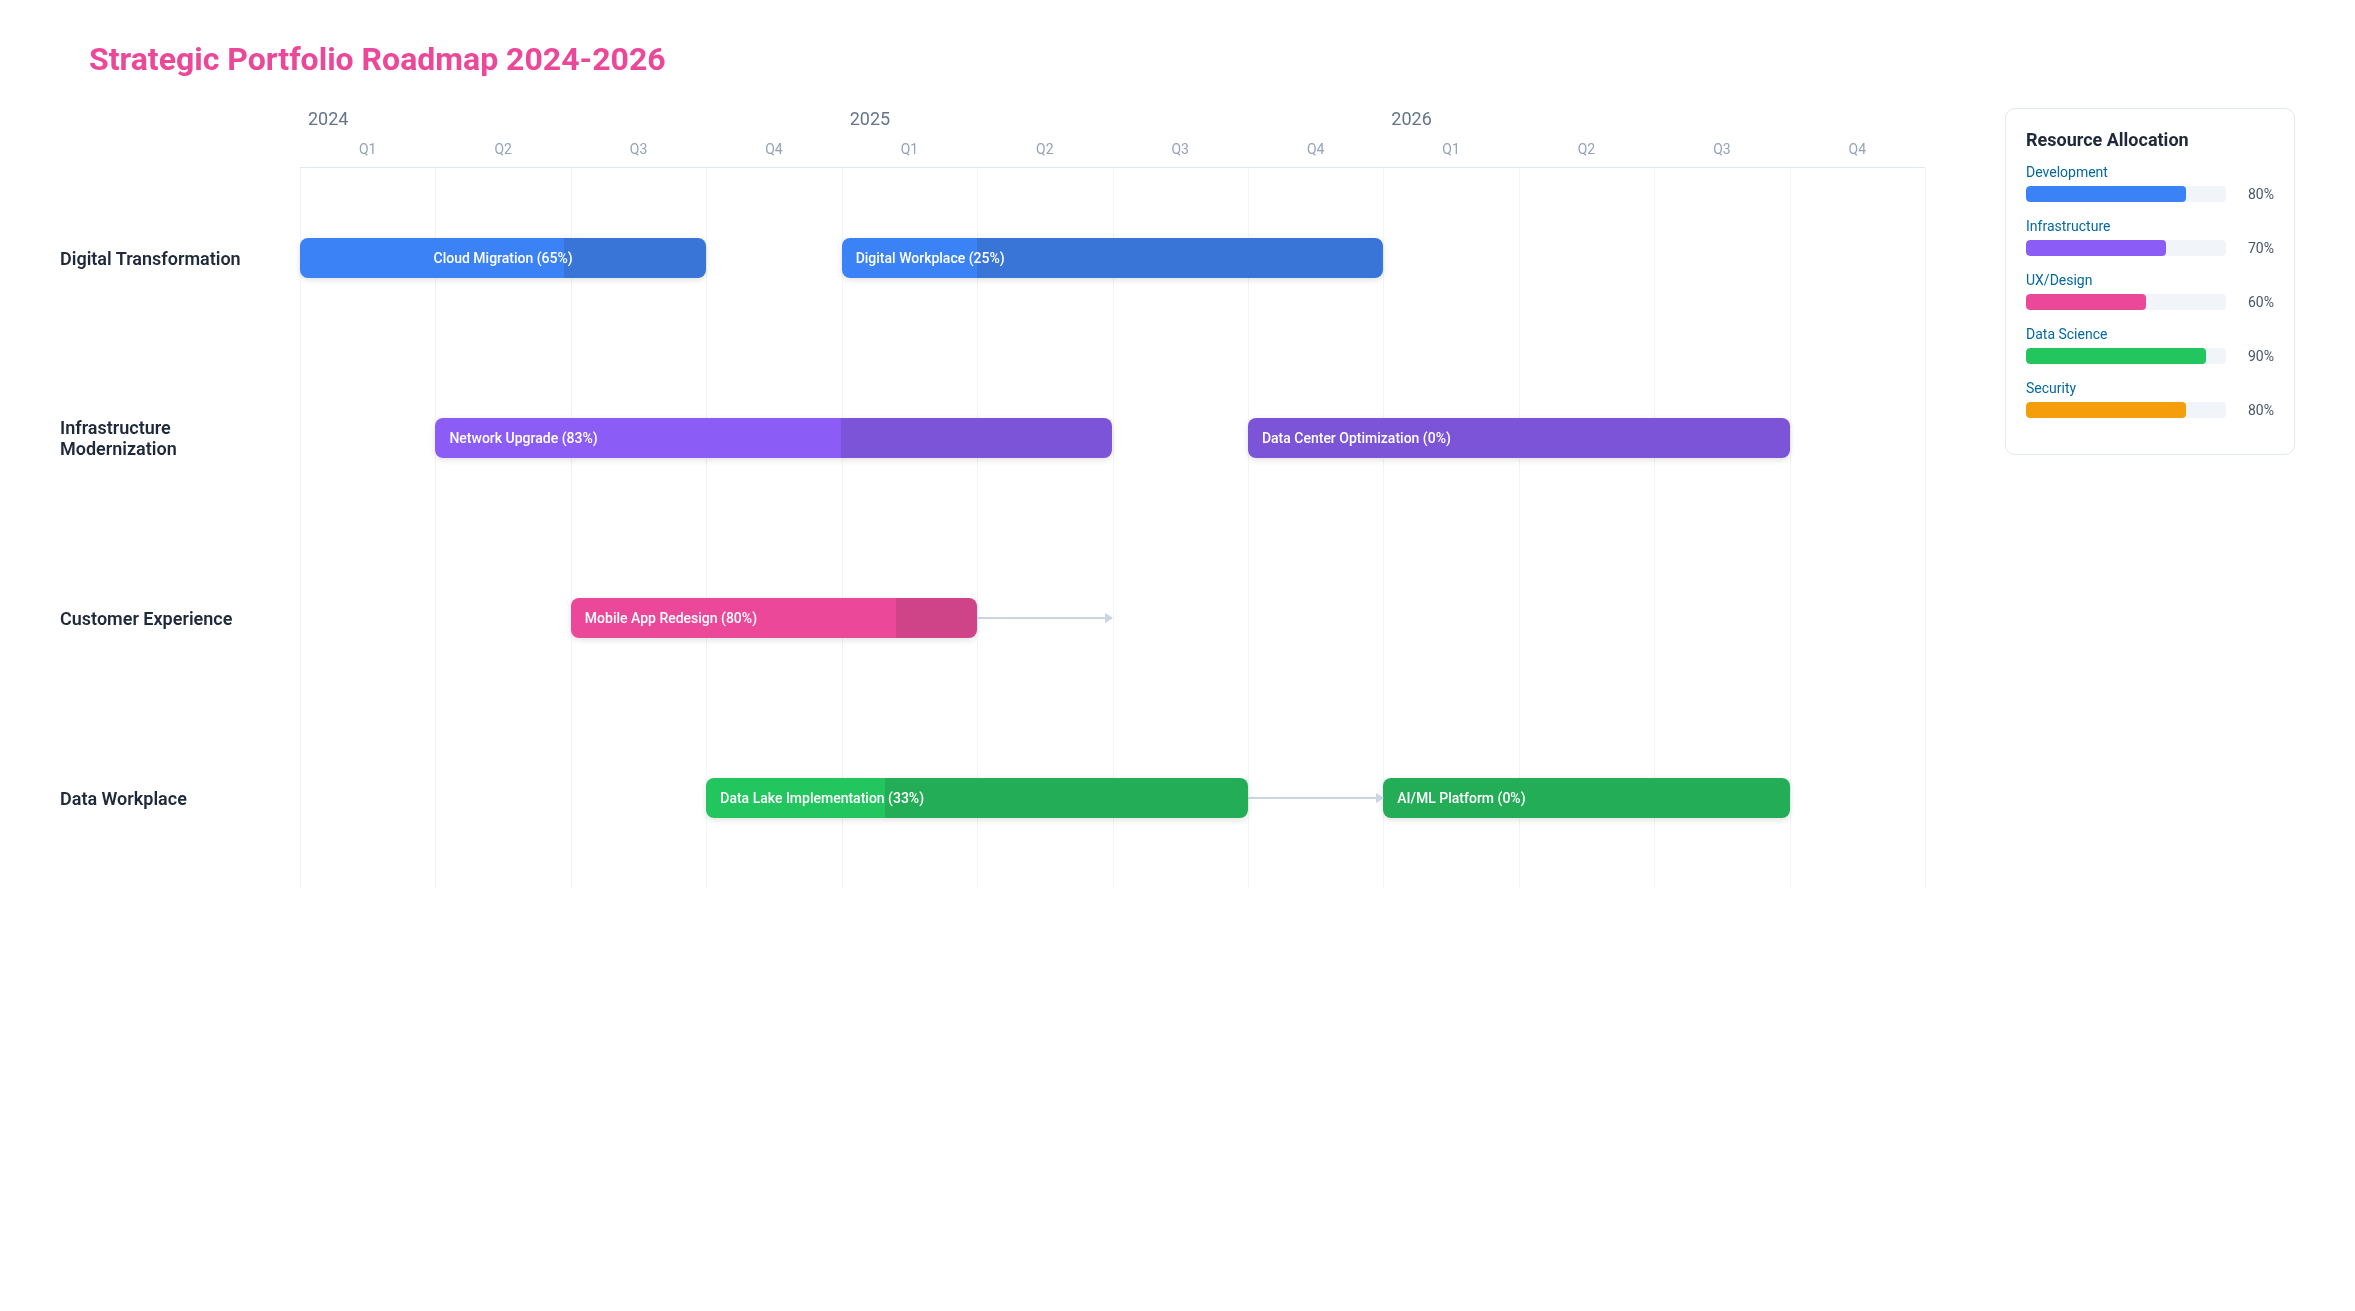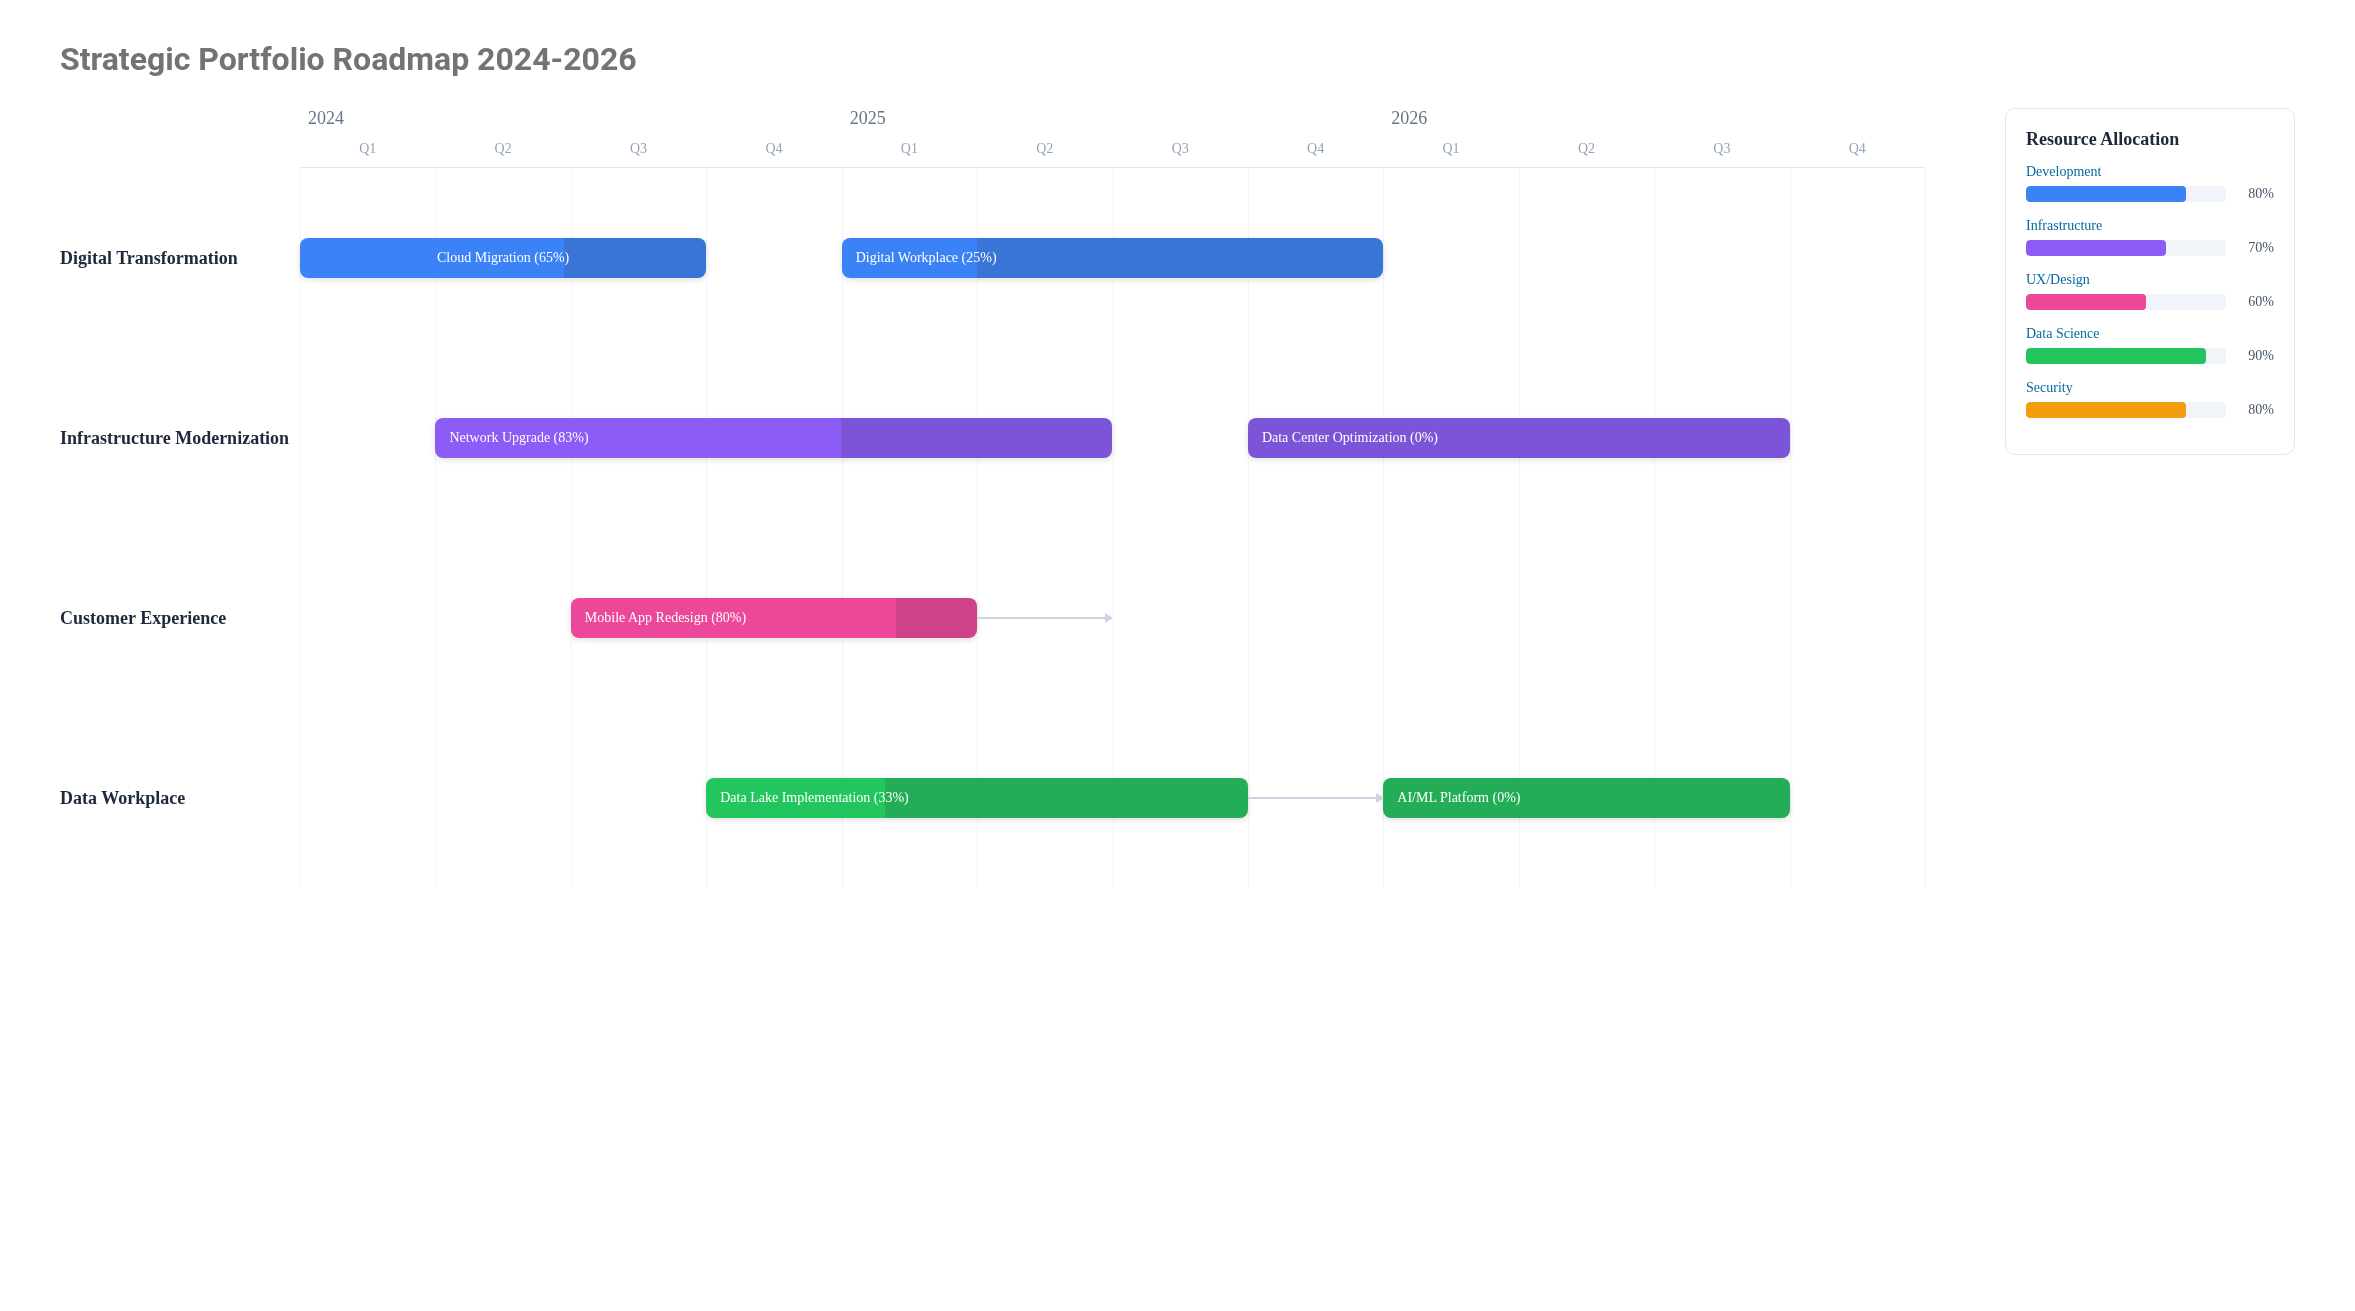--- a/index.html
+++ b/index.html
@@ -9,28 +9,28 @@
 }
 body {
   font-family: -apple-system, BlinkMacSystemFont, "Segoe UI", Roboto, Helvetica, Arial, sans-serif;
   background: #ffffff;
   color: #1e293b;
   padding: 40px 60px;
 }
 .title {
   font-size: 32px;
   font-weight: 700;
-  color: #737373;
+  color: #ec4899;
   margin-bottom: 30px;
+  margin-left: 29px;
 }
 .main-layout {
   display: flex;
   gap: 80px;
   align-items: flex-start;
-  font-family: Liberation Serif, serif;
 }
 .roadmap-container {
   flex: 1;
   position: relative;
 }
 .timeline-header {
   display: flex;
   margin-left: 240px;
 }
 .year-group {

